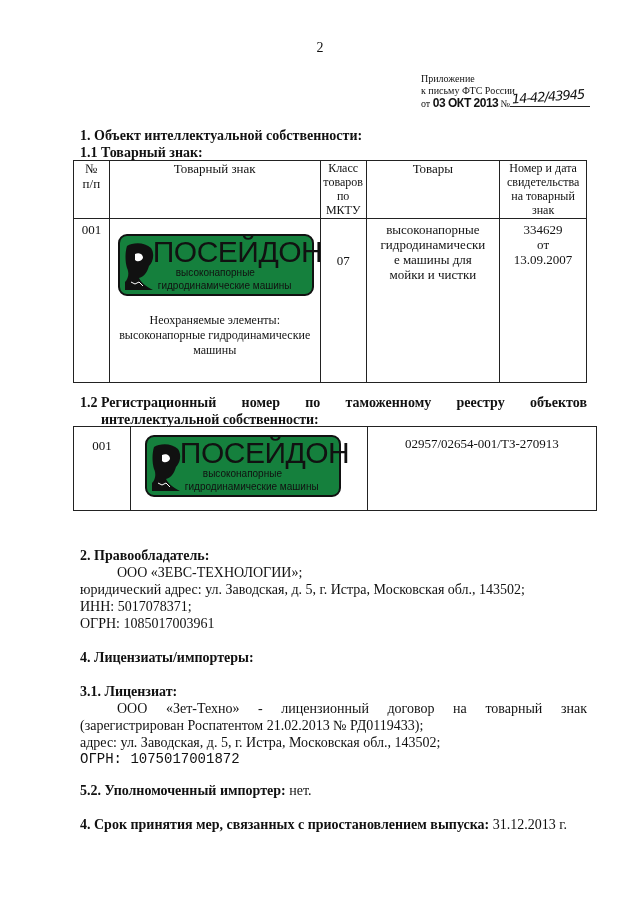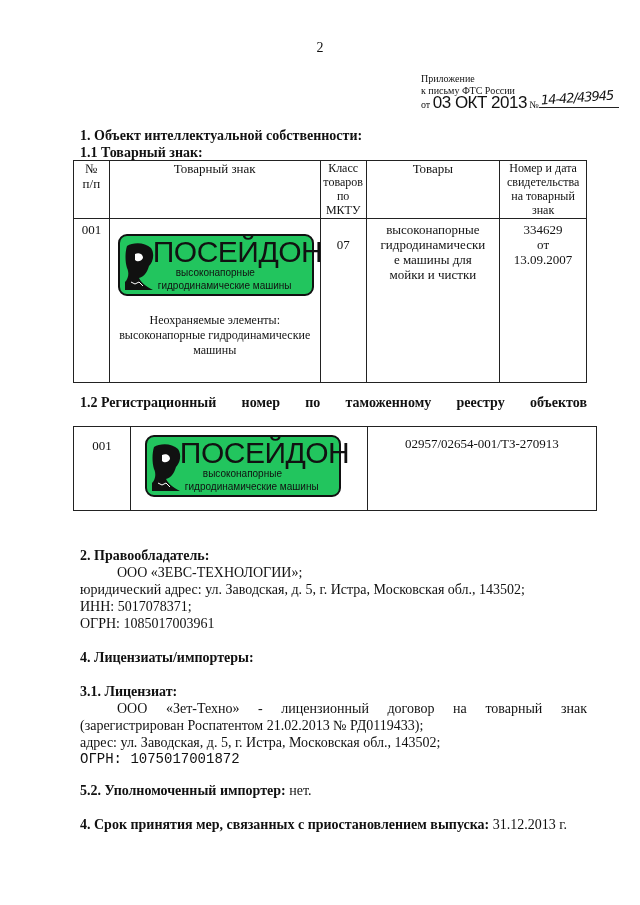--- a/index.html
+++ b/index.html
@@ -4,39 +4,39 @@
   <style>
     html, body { margin: 0; padding: 0; background: #ffffff; }
     body {
       width: 640px; height: 905px; position: relative; overflow: hidden;
       font-family: "Liberation Serif", serif; color: #111;
     }
     .abs { position: absolute; }
     .page-num { left: 0; width: 640px; top: 40px; text-align: center; font-size: 14px; }
     .appendix { left: 421px; top: 73px; font-size: 10px; line-height: 12px; font-family: "Liberation Serif", serif; }
     .appendix .row3 { position: relative; white-space: nowrap; }
-    .stamp-date { font-family: "Liberation Sans Narrow", "Liberation Sans", sans-serif; font-weight: normal; font-size: 17px; letter-spacing: -0.5px; }
+    .stamp-date { font-family: "Liberation Sans Narrow", "Liberation Sans", sans-serif; font-weight: bold; font-size: 12px; letter-spacing: -0.5px; }
     .handwritten { font-family: "DejaVu Sans", sans-serif; font-style: italic; font-size: 13px; letter-spacing: -1px; display:inline-block; transform: rotate(-4deg) translateY(-3px); }
     .underline-blank { display:inline-block; border-bottom: 1px solid #222; width: 80px; position: relative; }
     .underline-blank span { position:absolute; left: 2px; bottom: 0; }
 
     h2.sec { margin: 0; font-size: 14px; font-weight: bold; line-height: 17px; }
     .t { font-size: 14px; line-height: 17px; text-align: right; }
 
     table.grid { border-collapse: collapse; position: absolute; }
     table.grid td { border: 1px solid #222; vertical-align: top; padding: 0; }
     .hdr { text-align: center; font-size: 12px; line-height: 14px; }
     .hdr-big { text-align: center; font-size: 13px; line-height: 15px; }
     .cell { font-size: 13px; line-height: 15px; }
     .center { text-align: center; }
 
     
     .logo {
       position: relative; border: 2px solid #111; border-radius: 9px;
-      width: 196px; height: 62px; box-sizing: border-box; background: #22c55e;
+      width: 196px; height: 62px; box-sizing: border-box; background: #15803d;
     }
     .logo .bust {
       position: absolute; left: 5px; top: 6px; width: 30px; height: 50px;
     }
     .logo .brand {
       position: absolute; left: 33px; top: 0px; font-family: "Liberation Sans", sans-serif;
       font-size: 30px; line-height: 32px; letter-spacing: -0.5px; color: #111;
     }
     .logo .sub1 {
       position: absolute; left: 56px; top: 31px; font-family: "Liberation Sans", sans-serif;
@@ -107,21 +107,21 @@
         <div class="brand">ПОСЕЙДОН</div>
         <div class="sub1">высоконапорные</div>
         <div class="sub2">гидродинамические машины</div>
       </div>
       <div style="margin-top:17px; font-size:12px; line-height:15px;">
         <div>Неохраняемые элементы:</div>
         <div>высоконапорные гидродинамические</div>
         <div>машины</div>
       </div>
     </td>
-    <td class="cell center" style="padding-top:18px;">07</td>
+    <td class="cell center" style="padding-top:34px;">07</td>
     <td class="cell center" style="padding-top:3px;">
       <div>высоконапорные</div>
       <div>гидродинамически</div>
       <div>е машины для</div>
       <div>мойки и чистки</div>
     </td>
     <td class="cell center" style="padding-top:3px;">
       <div>334629</div>
       <div>от</div>
       <div>13.09.2007</div>
@@ -132,20 +132,21 @@
 
 <div class="abs" style="left:80px; top:394px; width:507px;">
   <h2 class="sec justify-line">
     <span>1.2 Регистрационный</span>
     <span>номер</span>
     <span>по</span>
     <span>таможенному</span>
     <span>реестру</span>
     <span>объектов</span>
   </h2>
+  <h2 class="sec" style="padding-left:21px;">интеллектуальной собственности:</h2>
 </div>
 
 <table class="grid" style="left:73px; top:426px; width:524px;">
   <colgroup>
     <col style="width:57px">
       <col style="width:237px">
       <col style="width:230px">
   </colgroup>
   <tbody>
   <tr style="height:84px;">

